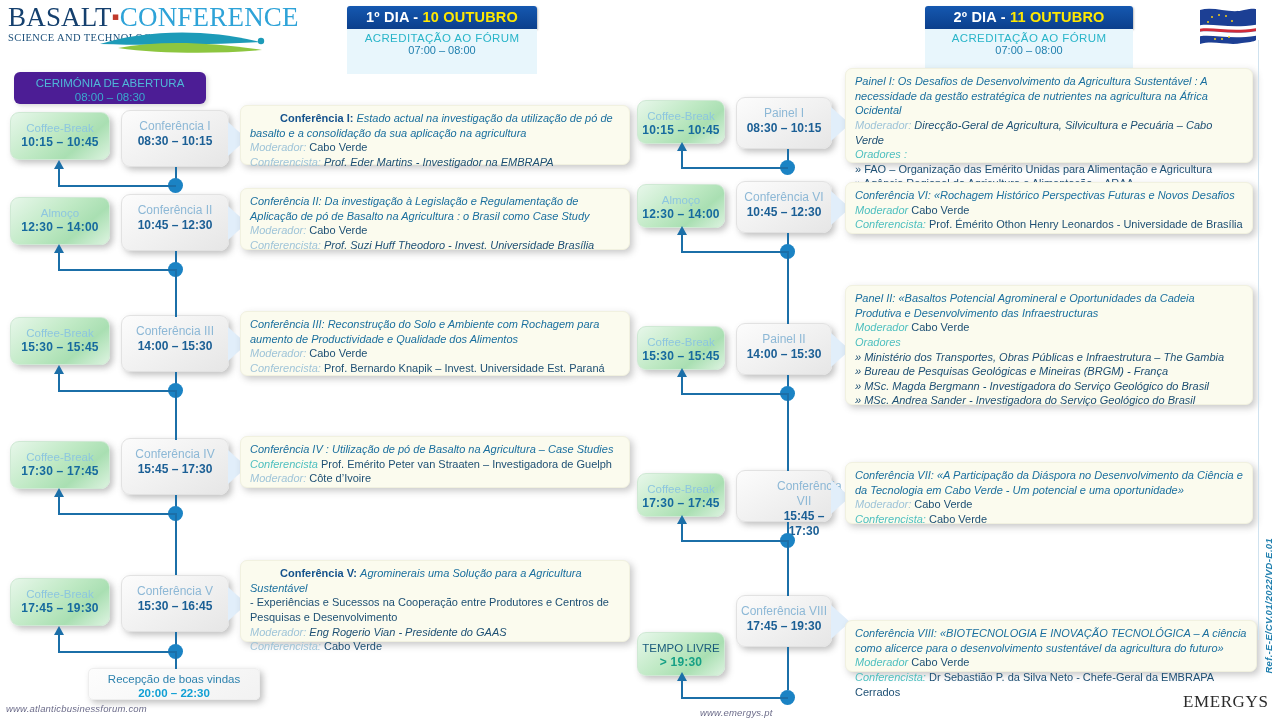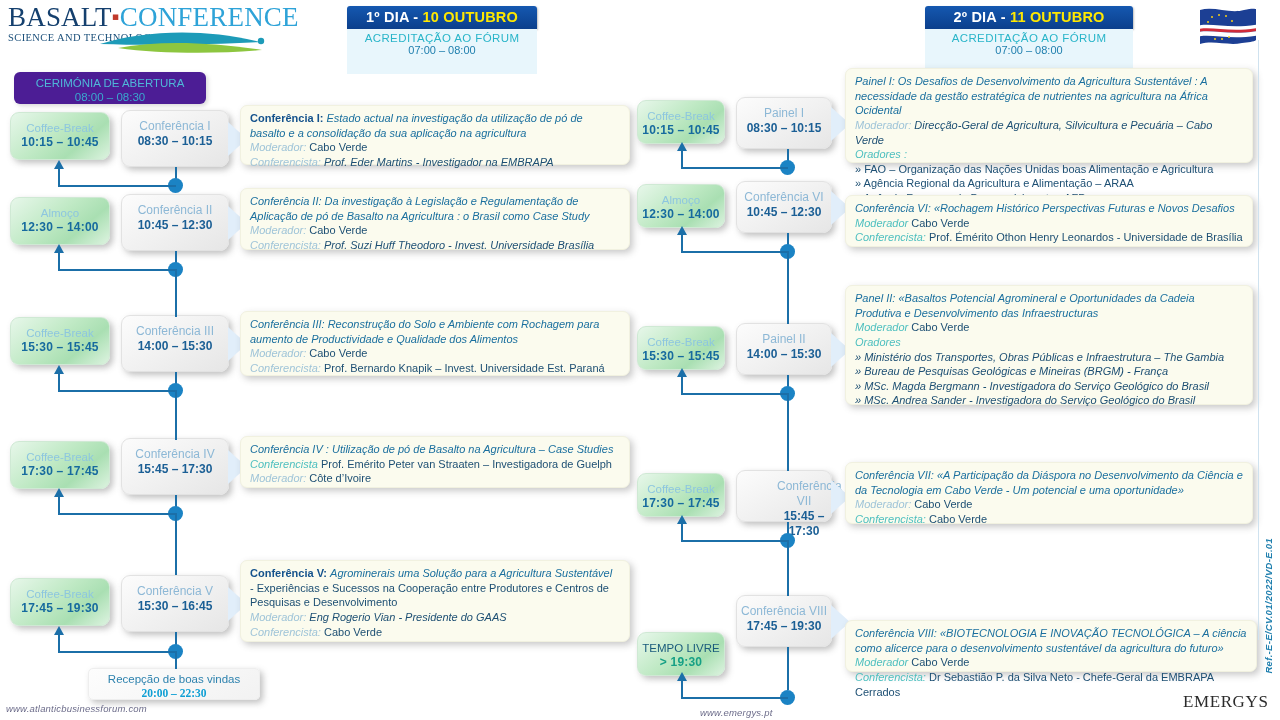--- a/index.html
+++ b/index.html
@@ -69,36 +69,36 @@
   }
   .grey .l1{color:#8db8d6;}
   .grey .l2{color:#1b5f95;font-size:12px;font-weight:bold;}
 
   
   .whitebox{
     background:linear-gradient(150deg,#fdfdfd 0%,#f2f2f2 100%);
     border:1px solid #eeeeee;border-radius:5px;color:#2a7fae;font-size:11.5px;padding-top:3px;
   }
   .whitebox .l1{color:#2d82ae;}
-  .whitebox .l2{color:#0f9fd4;font-weight:bold;font-family:Liberation Serif, serif;}
+  .whitebox .l2{color:#0f9fd4;font-weight:bold;}
 
   
   .nub{position:absolute;width:0;height:0;
        border-top:17px solid transparent;border-bottom:17px solid transparent;
        border-left:19px solid #e1eefa;}
 
   
   .card{
     position:absolute;box-sizing:border-box;
     background:#fbfbee;border:1px solid #f1f1e0;border-radius:7px;
     padding:5px 8px 5px 9px;font-size:11px;line-height:1.33;
     color:#1c4f73;box-shadow:3px 3px 7px rgba(90,90,90,.33);
   }
   .card .ttl{color:#1a6f9e;font-style:italic;}
-  .card .ttlb{color:#14528c;font-weight:bold;font-style:normal;}
+  .card .ttlb{color:#14528c;font-weight:bold;font-style:normal;margin-left:30px;}
   .card .lbl{color:#9fc4d8;font-style:italic;}
   .card .lbl2{color:#4dbfbf;font-style:italic;}
   .card .val{color:#1d4f73;font-style:normal;}
   .card .vali{color:#1d4f73;font-style:italic;}
   .card .bul{color:#1d4f73;}
 
   
   .vline{position:absolute;background:#1b6fa8;width:1.6px;}
   .hline{position:absolute;background:#1b6fa8;height:1.6px;}
   .dot{position:absolute;width:15px;height:15px;border-radius:50%;background:#1b83c4;}
@@ -375,26 +375,26 @@
   <div class="vline" style="left:787px;top:647px;height:43px;"></div>
   <div class="dot" style="left:780px;top:690px;"></div>
   <div class="hline" style="left:681px;top:697px;width:107px;"></div>
   <div class="vline" style="left:681px;top:679px;height:19px;"></div>
   <div class="uparrow" style="left:677px;top:672px;"></div>
 
   <div class="card" style="left:845px;top:68px;width:408px;height:95px;">
     <span class="ttl"><span>Painel I: </span><span>Os Desafios de Desenvolvimento  da Agricultura Sustentável :  A necessidade da gestão estratégica de nutrientes na agricultura na África Ocidental</span></span><br>
     <span class="lbl">Moderador: </span><span class="vali">Direcção-Geral de Agricultura,  Silvicultura  e Pecuária – Cabo Verde</span><br>
     <span class="lbl2">Oradores :</span><br>
-    <span class="bul">» FAO –  Organização das Nações Unidas boas Alimentação  e Agricultura</span><br>
+    <span class="bul">» FAO –  Organização das Emérito Unidas para Alimentação  e Agricultura</span><br>
     <span class="bul">» Agência Regional da Agricultura e Alimentação  – ARAA</span><br>
     <span class="bul">» Agência Francesa de Desenvolvimento - AFD</span>
   </div>
 
-  <div class="card" style="left:845px;top:182px;width:408px;height:52px;margin-top:13px;">
+  <div class="card" style="left:845px;top:182px;width:408px;height:52px;">
     <span class="ttl"><span>Conferência VI: </span><span>«Rochagem Histórico  Perspectivas  Futuras e Novos Desafios</span></span><br>
     <span class="lbl2">Moderador </span><span class="val">Cabo Verde</span><br>
     <span class="lbl2">Conferencista: </span><span class="val">Prof. Émérito  Othon Henry Leonardos - Universidade de Brasília</span>
   </div>
 
   <div class="card" style="left:845px;top:285px;width:408px;height:120px;">
     <span class="ttl"><span>Panel  II: </span><span>«Basaltos  Potencial Agromineral e Oportunidades da Cadeia Produtiva e Desenvolvimento  das Infraestructuras</span></span><br>
     <span class="lbl2">Moderador </span><span class="val">Cabo Verde</span><br>
     <span class="lbl2">Oradores</span><br>
     <span class="vali">» Ministério dos Transportes, Obras Públicas  e Infraestrutura – The Gambia</span><br>

